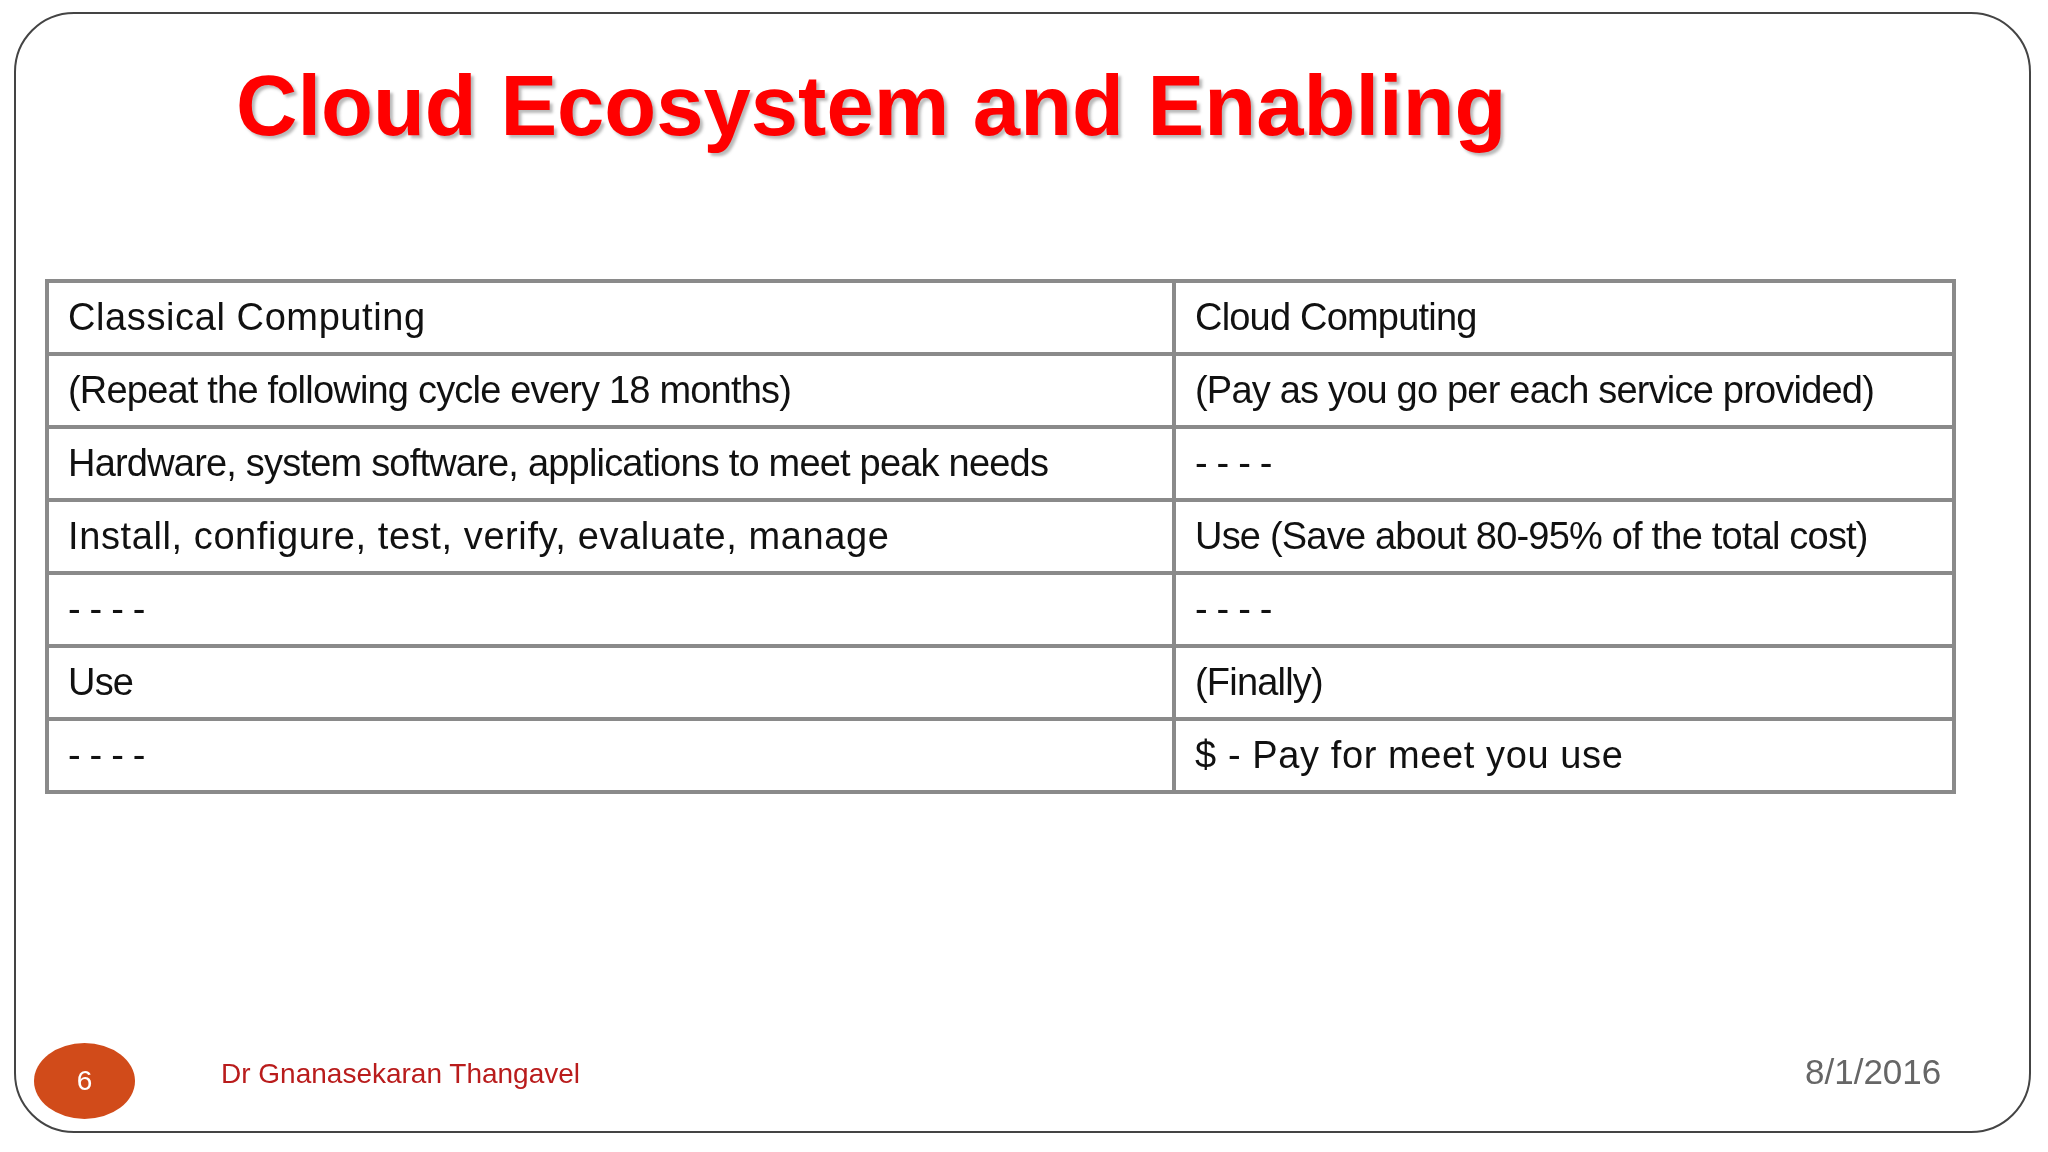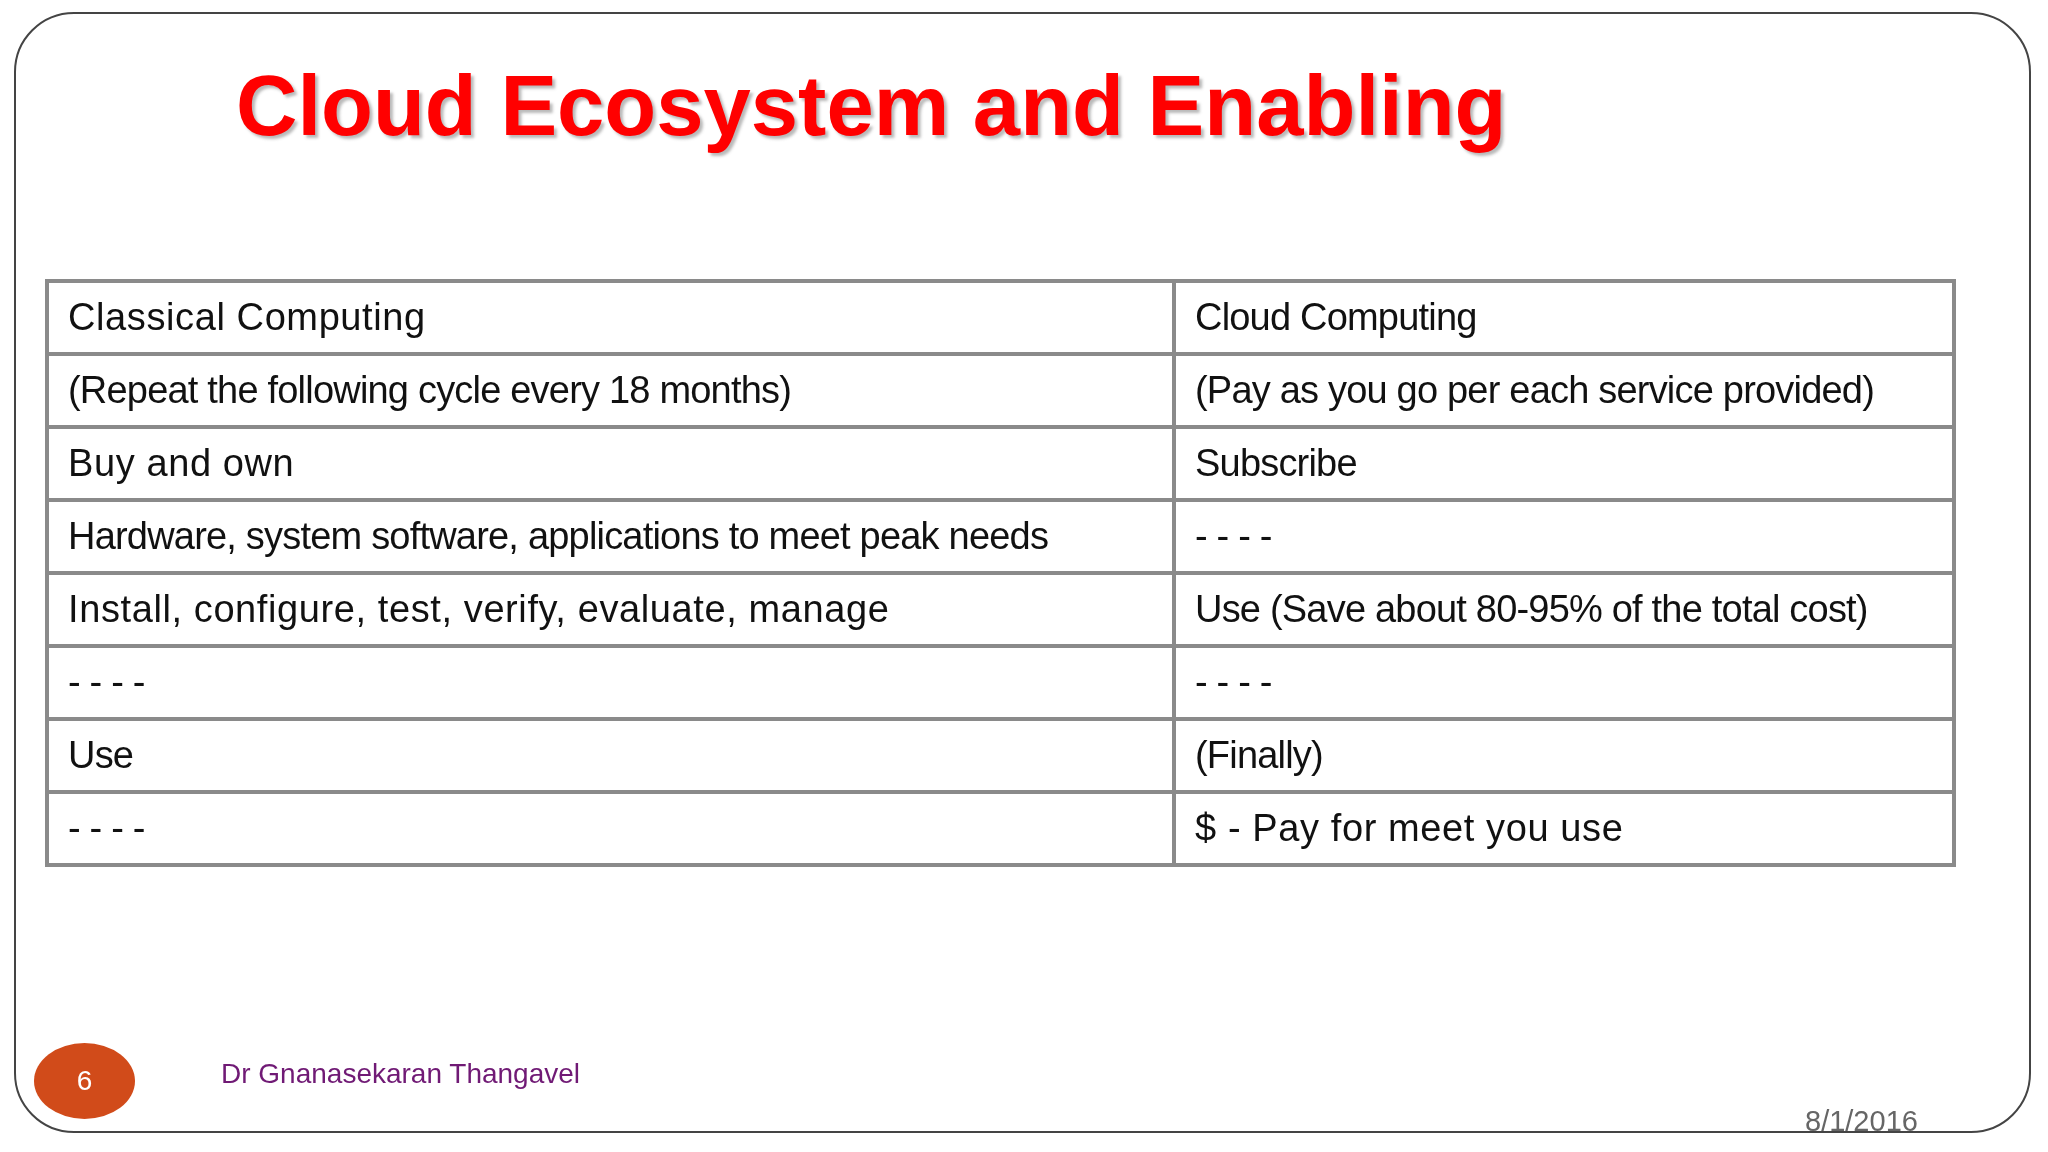--- a/index.html
+++ b/index.html
@@ -86,28 +86,28 @@
       font-size: 28px;
       display: flex;
       align-items: center;
       justify-content: center;
     }
     .author {
       position: absolute;
       left: 221px;
       top: 1058px;
       font-size: 28px;
-      color: #701a75;
+      color: #b91c1c;
       white-space: nowrap;
     }
     .date {
       position: absolute;
       left: 1805px;
-      top: 1105px;
-      font-size: 29px;
+      top: 1052px;
+      font-size: 35px;
       color: #666666;
       white-space: nowrap;
     }
   </style>
 </head>
 <body>
 
 <div class="slide-frame"></div>
 
 <h1 class="slide-title">
@@ -127,24 +127,20 @@
       <td>
         <span class="cell-text bold tight">Cloud Computing</span>
       </td>
     </tr>
 
     <tr>
       <td><span class="cell-text"><span class="bold"></span><span class="reg">(Repeat the following cycle every 18 months)</span></span></td>
       <td><span class="cell-text"><span class="bold tight"></span><span class="reg">(Pay as you go per each service provided)</span></span></td>
     </tr>
 
-    <tr>
-      <td><span class="cell-text"><span class="bold">Buy and own</span><span class="reg"></span></span></td>
-      <td><span class="cell-text"><span class="bold tight">Subscribe</span><span class="reg"></span></span></td>
-    </tr>
 
     <tr>
       <td><span class="cell-text"><span class="bold"></span><span class="reg">Hardware, system software, applications to meet peak needs</span></span></td>
       <td><span class="cell-text"><span class="bold tight"></span><span class="reg">- - - -</span></span></td>
     </tr>
 
     <tr>
       <td><span class="cell-text"><span class="bold">Install, configure, test, verify, evaluate, manage</span><span class="reg"></span></span></td>
       <td><span class="cell-text"><span class="bold tight">Use</span><span class="reg"> (Save about 80-95% of the total cost)</span></span></td>
     </tr>

